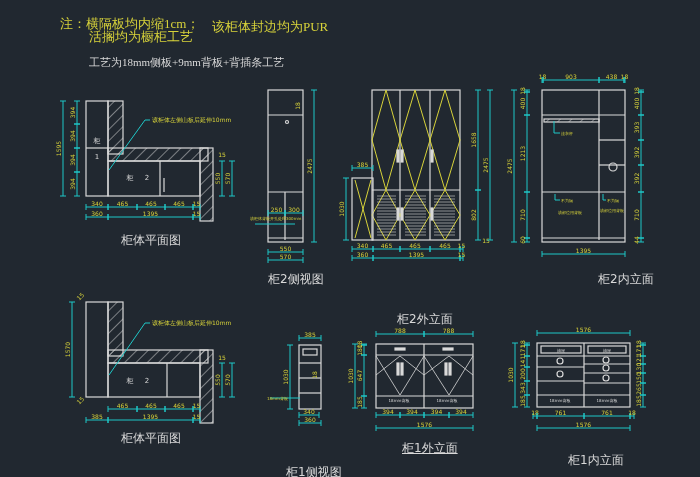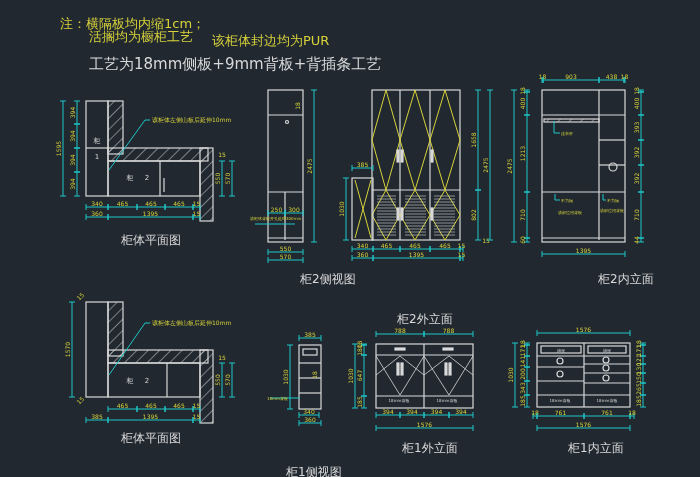--- a/index.html
+++ b/index.html
@@ -1,39 +1,39 @@
 <!DOCTYPE html>
 <html><head>
 <meta charset="utf-8">
 <style>
   html, body { margin:0; padding:0; }
   body { width:700px; height:477px; background:#212830; overflow:hidden; position:relative;
          font-family:"DejaVu Sans", sans-serif; }
-  .note { position:absolute; font-size:13px; color:#d7d23a; white-space:nowrap; }
-  .note.w { color:#d9d9d9; font-size:15px; }
+  .note { position:absolute; font-size:13px; color:#d7d23a; white-space:nowrap;font-family:Liberation Serif, serif; }
+  .note.w { color:#d9d9d9; font-size:11px; }
   .cap { position:absolute; font-size:12px; color:#d9d9d9; white-space:nowrap; }
   svg#draw { position:absolute; left:0; top:0; }
   svg text { font-family:"DejaVu Sans", sans-serif; }
 </style>
 </head>
 <body>
 
 <div class="note" style="left:60px;top:15px;">注：横隔板均内缩1cm；</div>
-<div class="note" style="left:212px;top:32px;">该柜体封边均为PUR</div>
+<div class="note" style="left:212px;top:18px;">该柜体封边均为PUR</div>
 <div class="note" style="left:89px;top:28px;">活搁均为橱柜工艺</div>
 <div class="note w" style="left:89px;top:55px;">工艺为18mm侧板+9mm背板+背插条工艺</div>
 
 <div class="cap" style="left:121px;top:232px;">柜体平面图</div>
-<div class="cap" style="left:268px;top:271px;margin-left:32px;">柜2侧视图</div>
+<div class="cap" style="left:268px;top:271px;">柜2侧视图</div>
 <div class="cap" style="left:397px;top:271px;margin-top:40px;">柜2外立面</div>
 <div class="cap" style="left:570px;top:271px;margin-left:28px;">柜2内立面</div>
 <div class="cap" style="left:121px;top:430px;">柜体平面图</div>
 <div class="cap" style="left:286px;top:464px;">柜1侧视图</div>
-<div class="cap" style="left:402px;top:440px;">柜1外立面</div>
-<div class="cap" style="left:568px;top:440px;">柜1内立面</div>
+<div class="cap" style="left:402px;top:440px;text-decoration:underline;">柜1外立面</div>
+<div class="cap" style="left:568px;top:452px;">柜1内立面</div>
 
 <svg id="draw" width="700" height="477">
   <defs>
     <pattern id="hatch" patternUnits="userSpaceOnUse" width="8" height="8" patternTransform="rotate(45)">
       <line x1="0" y1="0" x2="0" y2="8" stroke="#d9d9d9" stroke-width="1"></line>
     </pattern>
   </defs>
   <g id="layer" fill="none" stroke="#d9d9d9" stroke-width="1.2">
       <rect x="86" y="101" width="22" height="95"></rect>
       <line x1="86" y1="148" x2="108" y2="148" stroke="#d9d9d9" stroke-width="1.2"></line>

